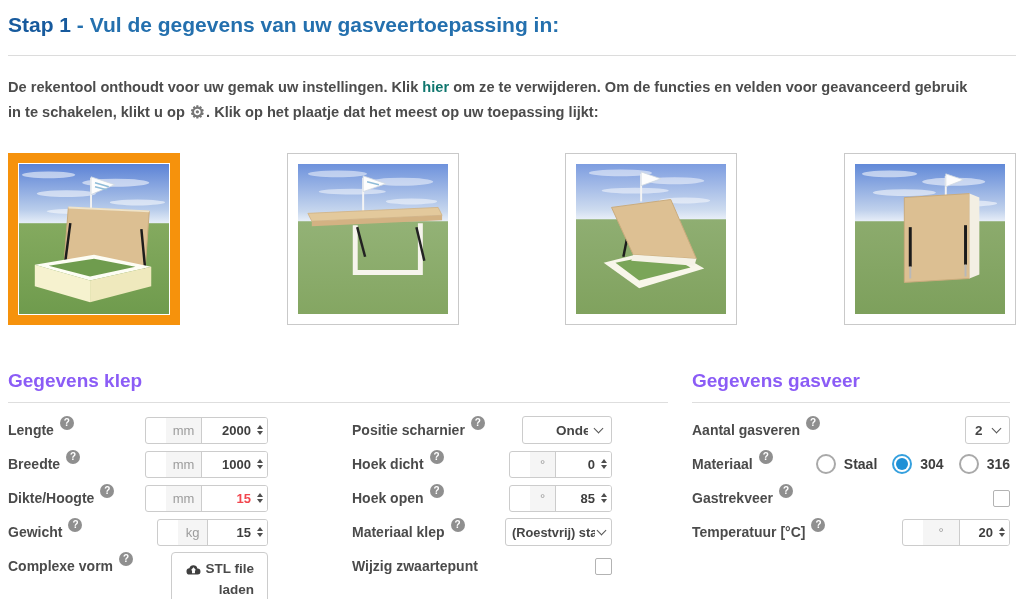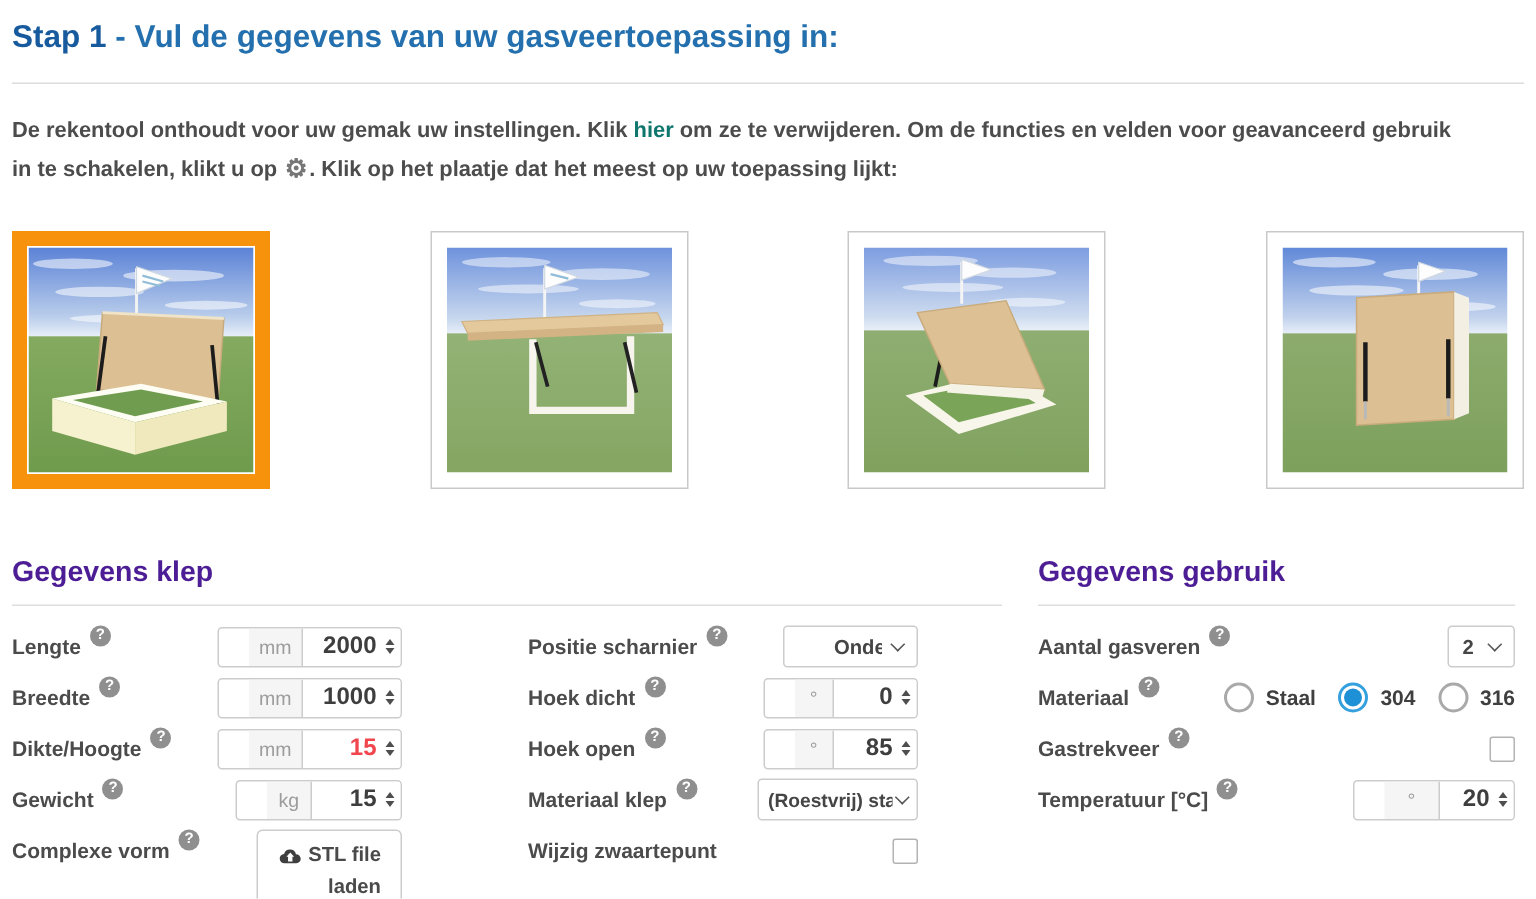--- a/index.html
+++ b/index.html
@@ -19,41 +19,41 @@
   .gear { color:#767676; font-size:17px; vertical-align:-1px; margin:0 1px; cursor:pointer; display:inline-block; }
 
   
   .thumbs { margin-top:28px; display:flex; justify-content:space-between; width:1008px; }
   .thumb { width:172px; height:172px; background:#fff; border:1px solid #c9c9c9; padding:10px; cursor:pointer; }
   .thumb.selected { border:10px solid #f6920c; padding:1px; }
   .thumb svg { display:block; width:150px; height:150px; }
 
   
   .forms { margin-top:45px; display:flex; }
-  .sec h2 { font-size:19px; font-weight:700; color:#4c1d95; margin:0; padding-bottom:10px; border-bottom:1px solid #dedede; }
+  .sec h2 { font-size:19px; font-weight:700; color:#8b5cf6; margin:0; padding-bottom:10px; border-bottom:1px solid #dedede; }
   .sec-klep { width:660px; }
   .sec-gasveer { width:318px; margin-left:24px; }
   .cols { display:flex; margin-top:13px; }
   .col-a { width:260px; }
   .col-b { width:260px; margin-left:84px; }
   .rows { margin-top:13px; }
 
   .frow { display:flex; align-items:center; min-height:28px; margin-bottom:6px; }
   .frow.tall { align-items:flex-start; }
   .lbl { font-size:14px; font-weight:600; color:#4b4b4b; display:flex; align-items:flex-start; line-height:28px; }
   .q { width:14px; height:14px; border-radius:50%; background:#8f8f8f; color:#fff; font-size:10px; font-weight:700;
        line-height:14px; text-align:center; margin-left:6px; cursor:pointer; flex:0 0 14px; }
   .ctl { margin-left:auto; display:flex; align-items:center; }
 
   
   .ig { display:flex; height:27px; border:1px solid #ccc; border-radius:3px; overflow:hidden; background:#fff;padding-left:20px; }
   .addon { background:#f5f5f5; color:#9c9c9c; font-size:13px; display:flex; align-items:center; justify-content:center;
            border-right:1px solid #ccc; }
   .fieldbox { position:relative; display:flex; align-items:center; justify-content:flex-end; background:#fff; cursor:text; }
-  .val { font-size:16px; font-weight:600; color:#3e3e3e; margin-right:16px; }
+  .val { font-size:13px; font-weight:600; color:#3e3e3e; margin-right:16px; }
   .val.red { color:#f2464e; }
   .spin { position:absolute; right:4px; top:0; bottom:0; display:flex; flex-direction:column; justify-content:center; cursor:pointer; }
   .spin .up { width:0; height:0; border-left:3.5px solid transparent; border-right:3.5px solid transparent; border-bottom:4.5px solid #4e4e4e; margin-bottom:2.5px; }
   .spin .dn { width:0; height:0; border-left:3.5px solid transparent; border-right:3.5px solid transparent; border-top:4.5px solid #4e4e4e; }
 
   .ig.u-mm  .addon { width:36px; } .ig.u-mm  .fieldbox { width:65px; }
   .ig.u-kg  .addon { width:30px; } .ig.u-kg  .fieldbox { width:59px; }
   .ig.u-deg .addon { width:26px; } .ig.u-deg .fieldbox { width:55px; }
   .ig.u-tmp .addon { width:37px; } .ig.u-tmp .fieldbox { width:49px; }
 
@@ -409,21 +409,21 @@
             <span class="ctl">
                 <span class="cb"></span>
               </span>
           </div>
 
         </div>
       </div>
     </section>
 
     <section class="sec sec-gasveer">
-      <h2>Gegevens gebruik</h2>
+      <h2>Gegevens gasveer</h2>
       <div class="rows">
 
         <div class="frow">
           <span class="lbl">
               <span>Aantal gasveren</span>
               <span class="q">?</span>
             </span>
           <span class="ctl">
               <span class="sel w-aantal">
                 <span class="txt">2</span>

